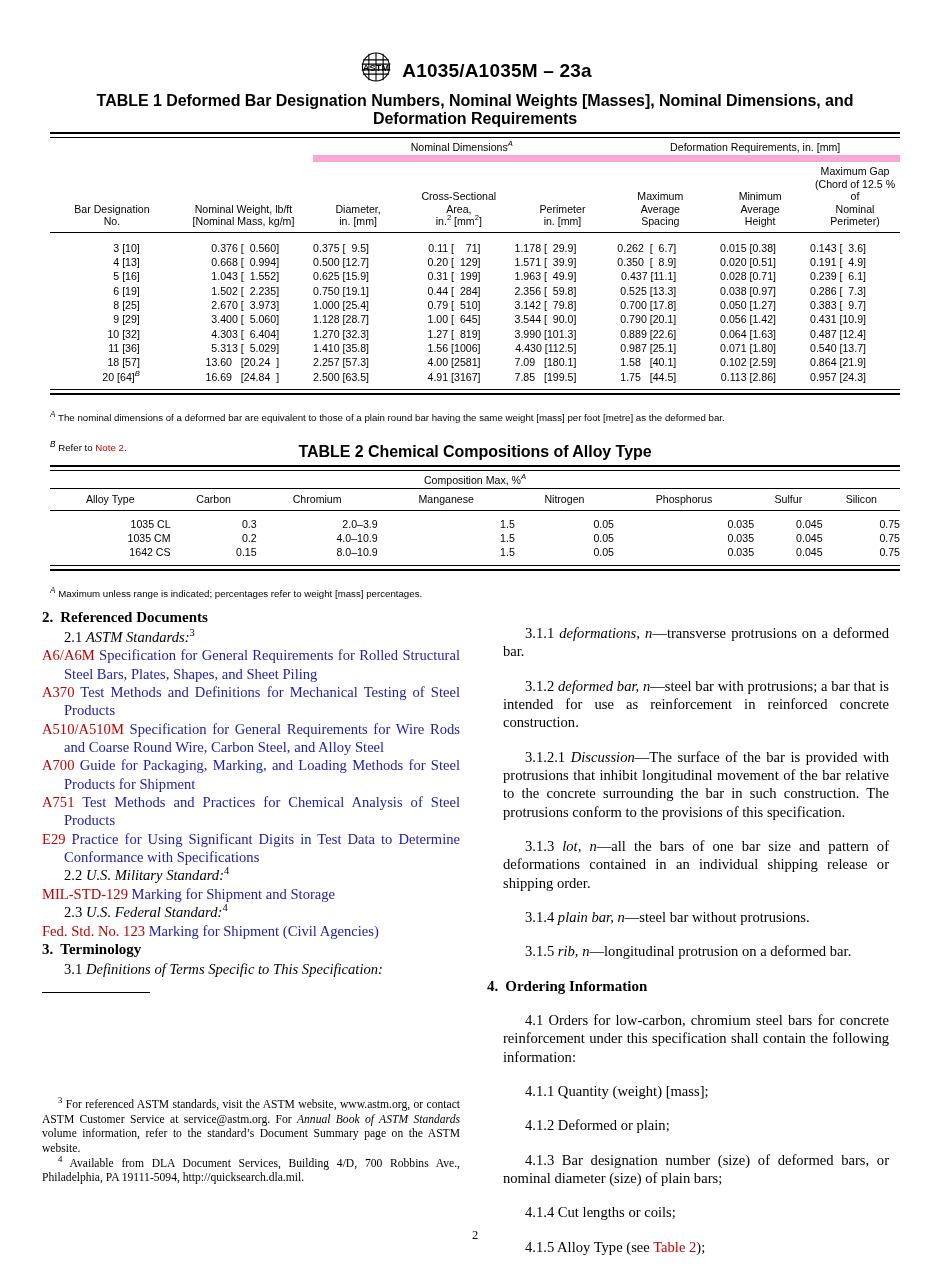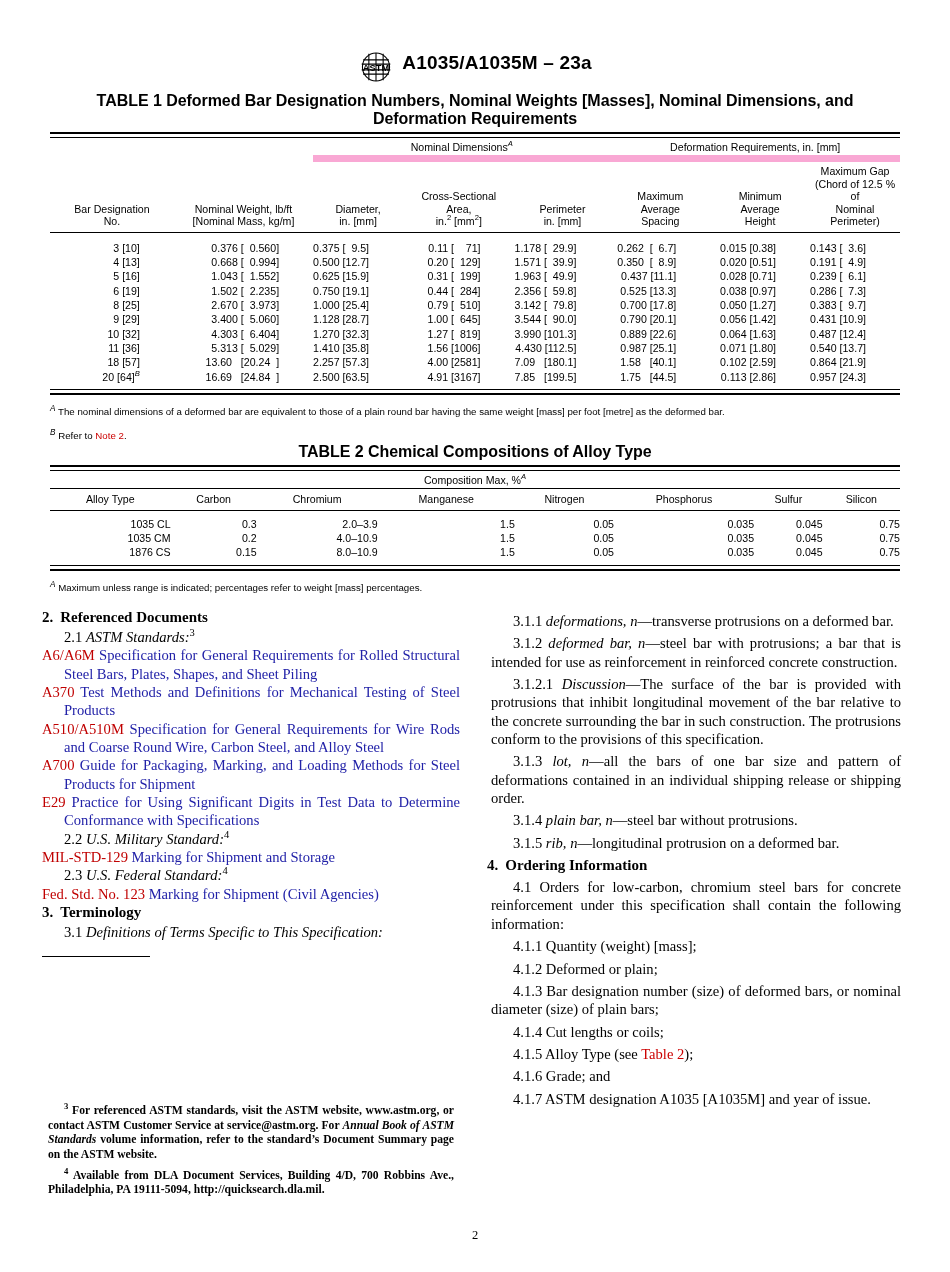--- a/index.html
+++ b/index.html
@@ -15,21 +15,21 @@
     color: #000000;
   }
 
   
   .page-header {
     position: absolute;
     top: 52px;
     left: 0;
     width: 950px;
     display: flex;
-    align-items: flex-start;
+    align-items: flex-end;
     justify-content: center;
     gap: 8px;
   }
   .astm-logo {
     width: 36px;
     height: 30px;
     flex: 0 0 auto;
   }
   .doc-designation {
     font-family: "Liberation Sans", sans-serif;
@@ -105,21 +105,21 @@
     font-size: 0.72em;
     vertical-align: super;
     line-height: 0;
   }
   .sup-it { font-style: italic; }
 
   .tbl-footnote {
     font-family: "Liberation Sans", sans-serif;
     font-size: 9.7px;
     line-height: 1.45;
-    margin-top: 10px;
+    margin-top: 16px;
   }
   .tbl-footnote .fn-mark {
     font-style: italic;
     font-size: 8.2px;
     vertical-align: super;
     line-height: 0;
   }
 
   
   .t2 td { text-align: center; }
@@ -143,21 +143,21 @@
     font-weight: bold;
     margin: 0 0 2px 0;
     line-height: 1.2;
     text-indent: 0;
     text-align: left;
   }
   h2.sec .num { margin-right: 7px; }
   .sec-gap-top { margin-top: 13px; }
 
   p.para {
-    margin: 4px;
+    margin: 16px;
     text-indent: 22px;
     text-align: justify;
   }
   p.sub {
     margin: 0;
     text-indent: 22px;
     text-align: justify;
   }
   .it { font-style: italic; }
 
@@ -182,23 +182,22 @@
   .page-footnotes {
     position: absolute;
     left: 42px;
     top: 1098px;
     width: 418px;
     font-size: 11.6px;
     line-height: 1.265;
     text-align: justify;
   }
   .page-footnotes p {
-    margin: 6px;
+    margin: 0;
     text-indent: 16px;
-    font-weight: bold;
   }
   .page-footnotes sup {
     font-size: 0.75em;
   }
 
   .page-number {
     position: absolute;
     top: 1228px;
     left: 0;
     width: 950px;
@@ -456,21 +455,21 @@
           <td>1035 CM</td>
           <td>0.2</td>
           <td>4.0–10.9</td>
           <td>1.5</td>
           <td>0.05</td>
           <td>0.035</td>
           <td>0.045</td>
           <td>0.75</td>
         </tr>
         <tr>
-          <td>1876 CS</td>
+          <td>1642 CS</td>
           <td>0.15</td>
           <td>8.0–10.9</td>
           <td>1.5</td>
           <td>0.05</td>
           <td>0.035</td>
           <td>0.045</td>
           <td>0.75</td>
         </tr>
       </tbody>
     <tbody>
@@ -497,20 +496,21 @@
   <p class="sub">
     <span>2.1</span>
     <span class="it">ASTM Standards:</span><sup>3</sup>
   </p>
 
   <div id="ref-list">
       <p class="ref"><span class="ref-id">A6/A6M</span><span class="ref-name"> Specification for General Requirements for Rolled Structural Steel Bars, Plates, Shapes, and Sheet Piling</span></p>
       <p class="ref"><span class="ref-id">A370</span><span class="ref-name"> Test Methods and Definitions for Mechanical Testing of Steel Products</span></p>
       <p class="ref"><span class="ref-id">A510/A510M</span><span class="ref-name"> Specification for General Requirements for Wire Rods and Coarse Round Wire, Carbon Steel, and Alloy Steel</span></p>
       <p class="ref"><span class="ref-id">A700</span><span class="ref-name"> Guide for Packaging, Marking, and Loading Methods for Steel Products for Shipment</span></p>
+      <p class="ref"><span class="ref-id">A751</span><span class="ref-name"> Test Methods and Practices for Chemical Analysis of Steel Products</span></p>
       <p class="ref"><span class="ref-id">E29</span><span class="ref-name"> Practice for Using Significant Digits in Test Data to Determine Conformance with Specifications</span></p>
     </div>
 
   <p class="sub">
     <span>2.2</span>
     <span class="it">U.S. Military Standard:</span><sup>4</sup>
   </p>
   <p class="ref">
     <span class="ref-id">MIL-STD-129</span>
     <span class="ref-name">Marking for Shipment and Storage</span>

